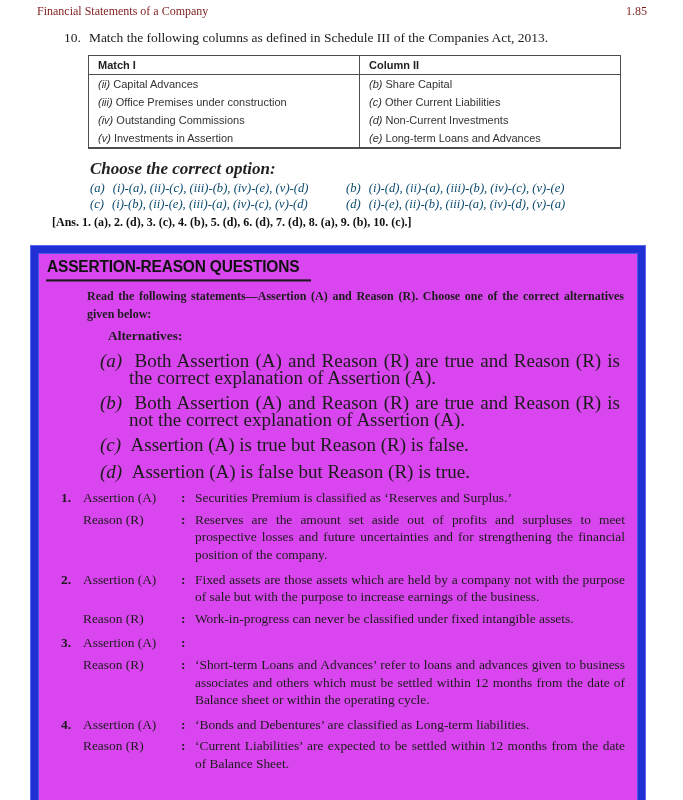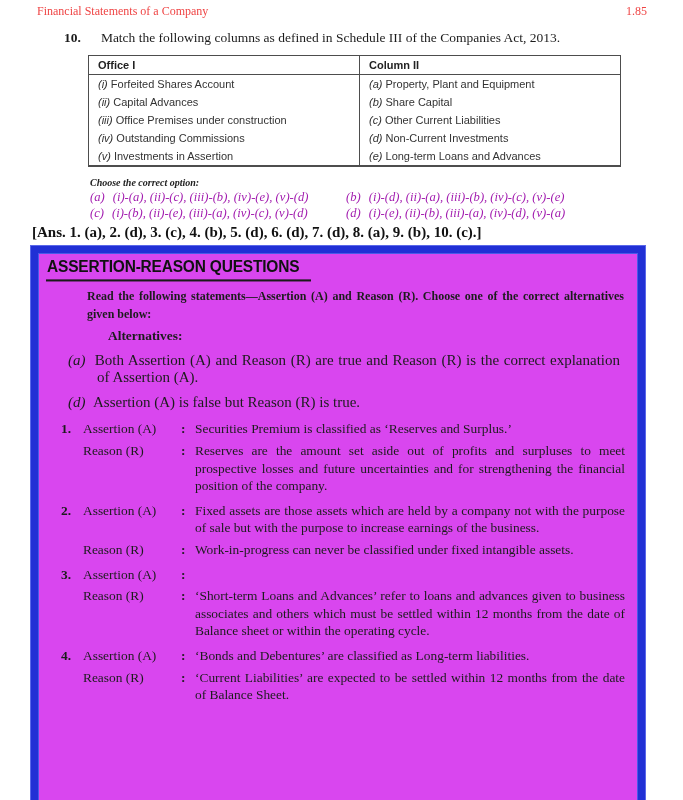--- a/index.html
+++ b/index.html
@@ -8,57 +8,57 @@
     background:#ffffff;
     font-family:"Liberation Serif", serif;
     color:#1c1c1c;
     position:relative;
     overflow:hidden;
   }
   
   .page-header {
     display:flex; justify-content:space-between;
     padding:4px 36px 0 37px;
-    font-size:12px; color:#ef4444;
+    font-size:12px; color:#7f1d1d;
   }
   
   .q10-line {
     margin:11px 40px 0 64px;
     font-size:13.5px; line-height:16px;
   }
-  .q10-num { font-weight:bold; margin-right:20px; }
+  .q10-num { font-weight:normal; margin-right:8px; }
   
   .match-table {
     margin:9px 0 0 88px;
     width:533px;
     border:1.5px solid #4d4d4d;
     border-bottom-width:2.5px;
     border-collapse:collapse;
     font-family:"Liberation Sans", sans-serif;
     font-size:11px; color:#333;
   }
   .match-table td, .match-table th { padding:3px 4px 3px 9px; text-align:left; vertical-align:top; }
   .match-table th { font-weight:bold; color:#222; border-bottom:1.4px solid #4d4d4d; }
   .match-table .col2 { border-left:1.3px solid #4d4d4d; width:261px; }
   .match-table em { font-style:italic; }
   
   .choose-label {
     margin:10px 0 0 90px;
-    font-size:10px; font-style:italic; font-weight:600; color:#222;
+    font-size:17px; font-style:italic; font-weight:600; color:#222;
   }
   .options-grid {
     margin:2px 0 0 90px;
     display:grid; grid-template-columns:256px 1fr;
-    font-size:12.6px; font-style:italic; line-height:15.5px; color:#a21caf;
+    font-size:12.6px; font-style:italic; line-height:15.5px; color:#0c4a6e;
   }
   .opt { white-space:nowrap; }
   .opt .ol { margin-right:8px; }
   .ans-line {
-    margin:3px 0 0 32px;
-    font-size:15px; font-weight:bold; color:#111;
+    margin:3px 0 0 52px;
+    font-size:12px; font-weight:bold; color:#111;
     white-space:nowrap;
   }
   
   .ar-box {
     position:absolute; left:31px; top:246px;
     width:614px; height:660px;
     border:7px solid #2130d5;
     box-shadow:inset 0 0 0 1px #4a5ae8, 0 0 0 1px #5a68ea;
     background:#d946ef;
     padding:5px 8px 4px 8px;
@@ -73,22 +73,22 @@
     margin-bottom:7px;
     transform:scaleY(1.04);
   }
   .ar-intro {
     margin-left:41px; margin-bottom:3px;
     font-weight:bold; font-size:12px; line-height:17.8px;
     text-align:justify; padding-right:6px;
   }
   .alt-label { margin-left:62px; font-weight:bold; font-size:13.4px; line-height:18px; }
   .alt-item {
-    margin-left:22px; padding-left:29px; text-indent:-29px;
-    font-size:15px; line-height:17.6px; text-align:justify; padding-right:10px;
+    margin-left:54px; padding-left:29px; text-indent:-29px;
+    font-size:19px; line-height:17.6px; text-align:justify; padding-right:10px;
   }
   .alt-item.gap2 { margin-bottom:7px; margin-top:7px; }
   .alt-item.gap1 { margin-bottom:9px; margin-top:3px; }
   .alt-letter { font-style:italic; }
   
   .ar-item-row {
     display:grid;
     grid-template-columns:22px 98px 14px 1fr;
     margin-left:15px; padding-right:5px;
     font-size:13.4px; line-height:17.6px;
@@ -108,26 +108,22 @@
   <span>1.85</span>
 </div>
 
 <div class="q10-line">
   <span class="q10-num">10.</span><span>Match the following columns as defined in Schedule III of the Companies Act, 2013.</span>
 </div>
 
 <table class="match-table">
   <tbody>
       <tr>
-    <th>Office I</th>
+    <th>Match I</th>
     <th class="col2">Column II</th>
-  </tr>
-  <tr>
-    <td><em>(i)</em> <span>Forfeited Shares Account</span></td>
-    <td class="col2"><em>(a)</em> <span>Property, Plant and Equipment</span></td>
   </tr>
   <tr>
     <td><em>(ii)</em> <span>Capital Advances</span></td>
     <td class="col2"><em>(b)</em> <span>Share Capital</span></td>
   </tr>
   <tr>
     <td><em>(iii)</em> <span>Office Premises under construction</span></td>
     <td class="col2"><em>(c)</em> <span>Other Current Liabilities</span></td>
   </tr>
   <tr>
@@ -151,20 +147,22 @@
 <div class="ans-line">[Ans. 1. (a), 2. (d), 3. (c), 4. (b), 5. (d), 6. (d), 7. (d), 8. (a), 9. (b), 10. (c).]</div>
 
 <div class="ar-box">
   <div>
     <span class="ar-title">ASSERTION-REASON QUESTIONS</span>
   </div>
   <div class="ar-intro">Read the following statements—Assertion (A) and Reason (R). Choose one of the correct alternatives given below:</div>
   <div class="alt-label">Alternatives:</div>
 
   <div class="alt-item gap2"><span class="alt-letter">(a)</span>&nbsp;&nbsp;<span>Both Assertion (A) and Reason (R) are true and Reason (R) is the correct explanation of Assertion (A).</span></div>
+  <div class="alt-item gap2"><span class="alt-letter">(b)</span>&nbsp;&nbsp;<span>Both Assertion (A) and Reason (R) are true and Reason (R) is not the correct explanation of Assertion (A).</span></div>
+  <div class="alt-item gap1"><span class="alt-letter">(c)</span>&nbsp;&nbsp;<span>Assertion (A) is true but Reason (R) is false.</span></div>
   <div class="alt-item gap1"><span class="alt-letter">(d)</span>&nbsp;&nbsp;<span>Assertion (A) is false but Reason (R) is true.</span></div>
 
   <div class="ar-item-row">
     <span class="num">1.</span>
     <span class="lbl">Assertion (A)</span>
     <span class="colon">:</span>
     <span class="txt">Securities Premium is classified as ‘Reserves and Surplus.’</span>
   </div>
   <div class="ar-item-row reason-row">
     <span class="num"></span>

